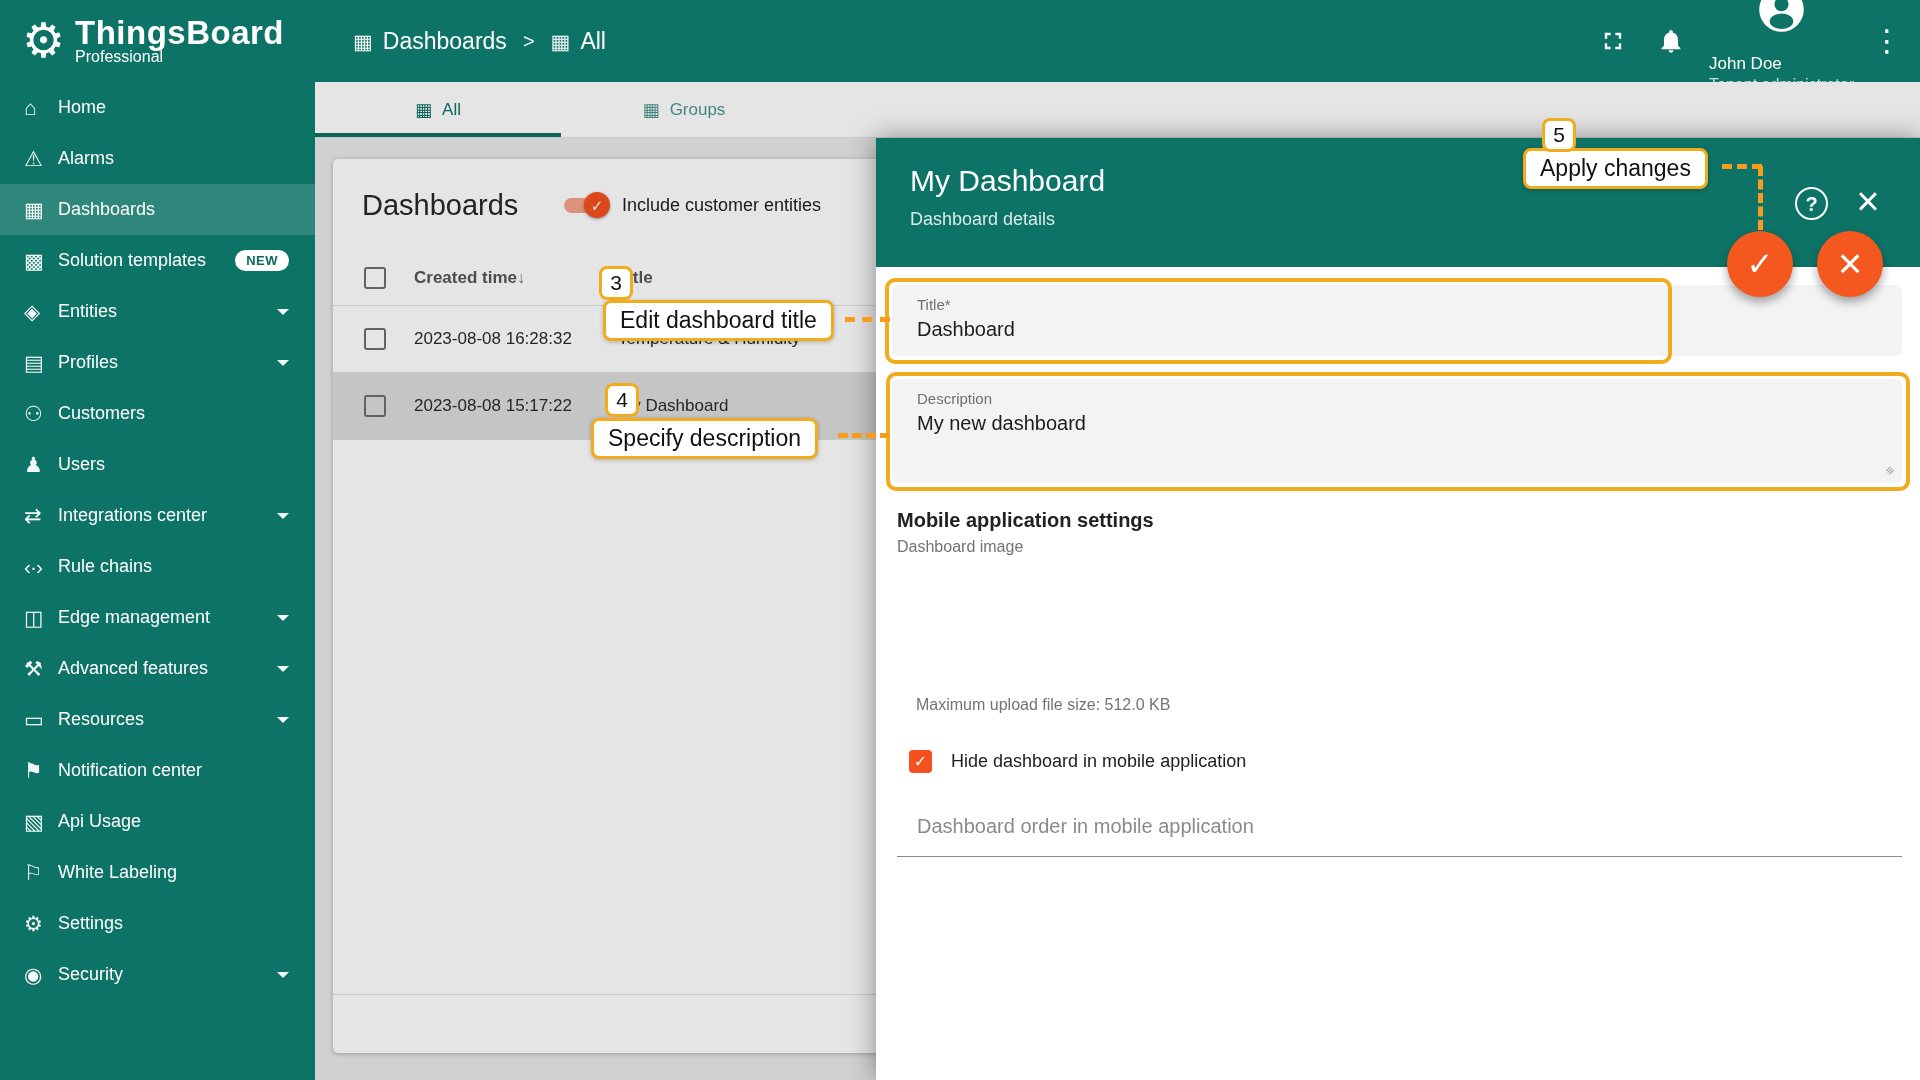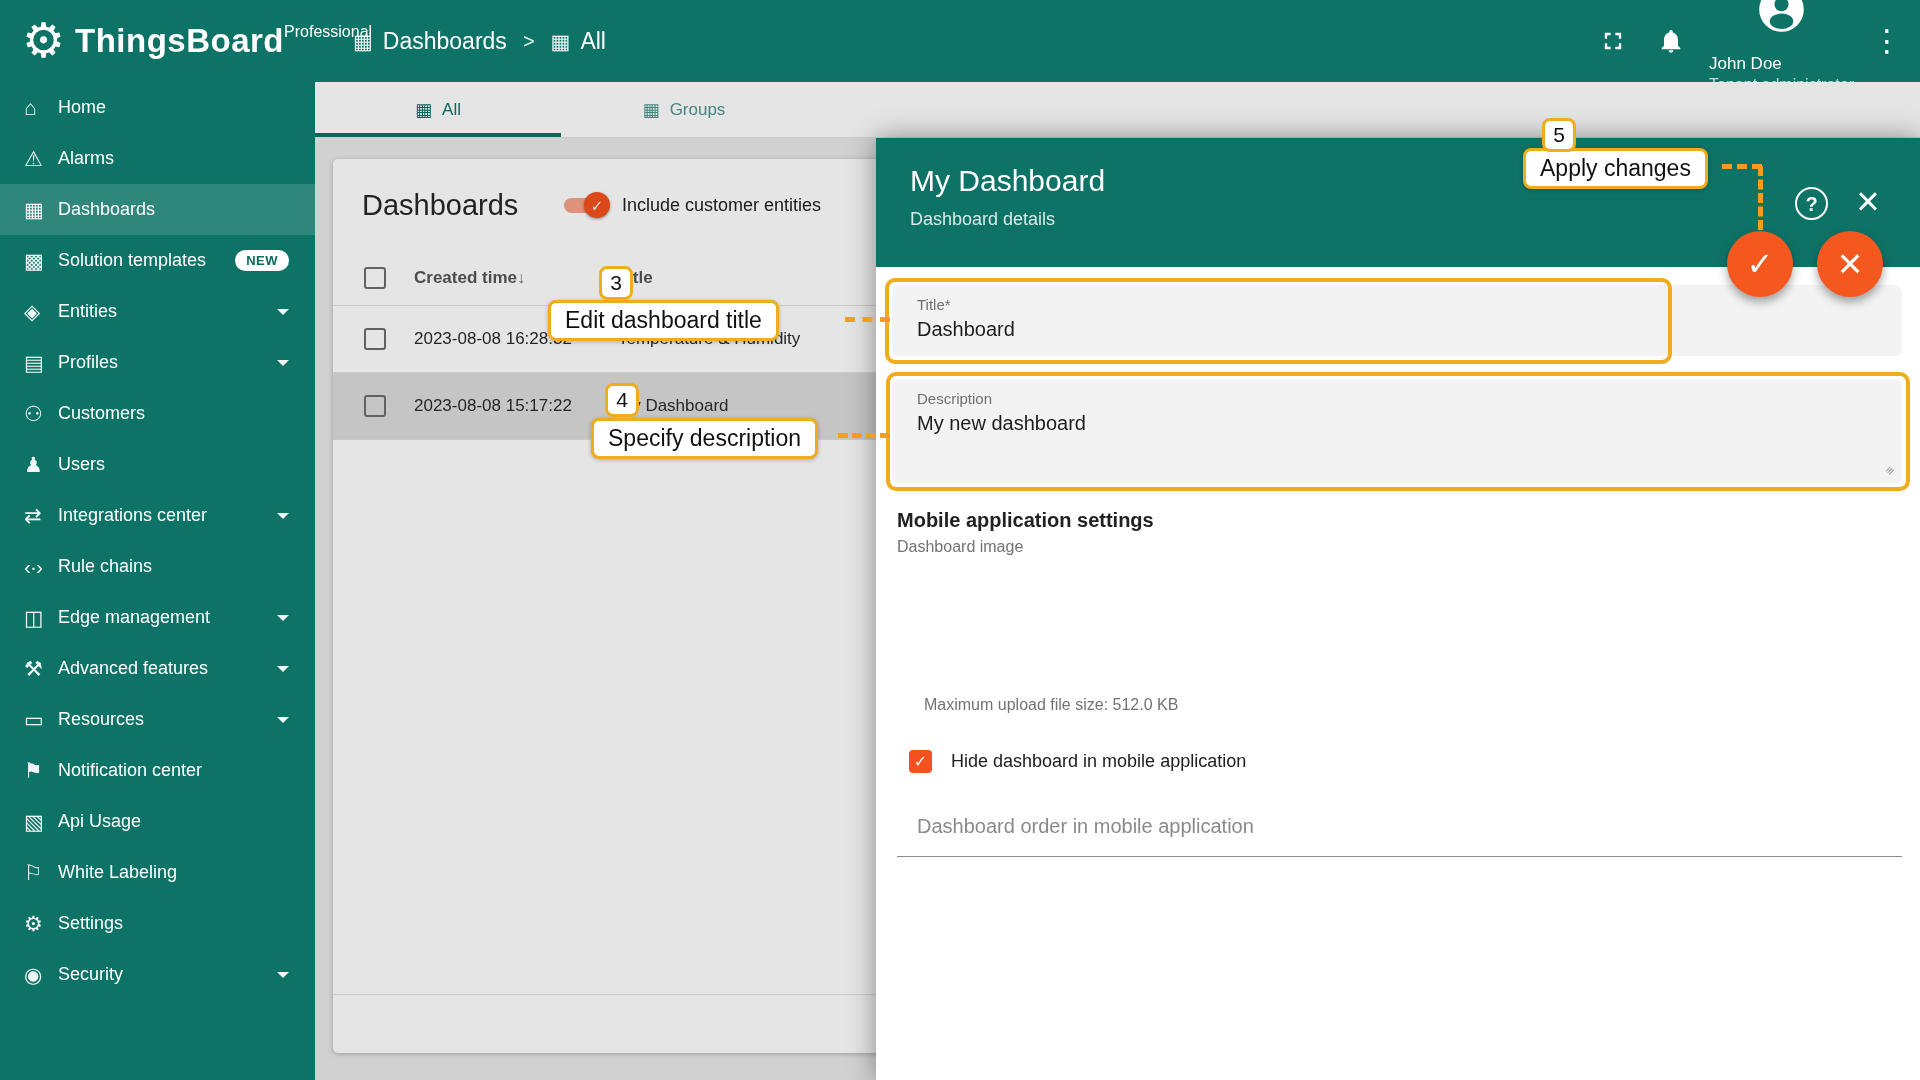--- a/index.html
+++ b/index.html
@@ -41,21 +41,21 @@
   .gi-kebab::before { content:"⋮"; }
   .gi-cloud::before { content:"☁"; }
 
   
   .topbar {
     position:absolute; left:0; top:0; width:1920px; height:82px;
     background:#0d7366; display:flex; align-items:center; z-index:3;
   }
   .logo { width:315px; display:flex; align-items:center; padding-left:22px; gap:10px; flex:none; }
   .logo-gear { font-size:48px; color:#fff; }
-  .logo-text { display:flex; }
+  .logo-text { display:flex; flex-direction:column; }
   .logo-title { color:#fff; font-size:33px; font-weight:700; letter-spacing:.5px; line-height:1.02; }
   .logo-sub { color:#ffffff; font-size:16px; text-align:left; margin-top:-1px; }
   .breadcrumb { display:flex; align-items:center; margin-left:38px; color:#fff; font-size:23px; font-weight:500; }
   .bc-item { display:flex; align-items:center; gap:10px; }
   .bc-icon { font-size:21px; opacity:.95; }
   .bc-sep { font-size:20px; margin:0 16px; opacity:.9; font-weight:400; }
   .topbar-right { margin-left:auto; display:flex; align-items:center; gap:18px; padding-right:22px; }
   .tb-iconbtn { width:40px; height:40px; display:flex; align-items:center; justify-content:center; }
   .tb-iconbtn svg { width:28px; height:28px; fill:#fff; }
   .user-menu { display:flex; align-items:center; gap:20px;flex-direction:column; }
@@ -125,39 +125,39 @@
   #hl-desc  { left:10px; top:234px; width:1024px; height:119px; }
 
   #mobile-heading { position:absolute; left:21px; top:371px; font-size:20px; font-weight:700; color:#212121; }
   #image-label    { position:absolute; left:21px; top:400px; font-size:16px; color:#737373; }
   .dropzone { position:absolute; left:21px; top:425px; width:1002px; height:119px; border:2px dashed #c4c4c4; border-radius:7px; background:#fff; display:flex; align-items:center; justify-content:center; gap:16px; }
   .dz-cloud { font-size:38px; color:#8fa8a2; position:relative; }
   .dz-cloud::after { content:"↑"; position:absolute; left:50%; top:58%; transform:translate(-50%,-50%); font-size:14px; color:#8fa8a2; font-weight:700; }
   .dz-text { display:flex; flex-direction:column; align-items:flex-start; gap:4px; font-size:18px; color:#5d5d5d; }
   .dz-line2 { display:flex; gap:8px; }
   .dz-browse { color:#0d7366; font-weight:700; }
-  #max-upload { position:absolute; left:48px; top:558px; font-size:16px; color:#737373; }
+  #max-upload { position:absolute; left:40px; top:558px; font-size:16px; color:#737373; }
   .hide-row { position:absolute; left:33px; top:612px; display:flex; align-items:center; gap:19px; }
   .cb-orange { width:23px; height:23px; background:#f4511e; border-radius:4px; color:#fff; display:flex; align-items:center; justify-content:center; }
   .cb-orange .gi { font-size:16px; font-weight:700; }
   .hide-label { font-size:18px; color:#212121; }
   #order-field { position:absolute; left:21px; top:658px; width:1005px; height:61px; border-bottom:1px solid #8c8c8c; display:flex; align-items:center; padding:0 20px; font-size:20px; color:#8a8a8a; }
 
   
   .fab { position:absolute; width:66px; height:66px; border-radius:50%; background:#f4581f; color:#fff; display:flex; align-items:center; justify-content:center; box-shadow:0 5px 10px rgba(0,0,0,.35); z-index:12; }
   #fab-apply  { left:1727px; top:231px; } #fab-apply .gi  { font-size:32px; font-weight:700; }
   #fab-cancel { left:1817px; top:231px; } #fab-cancel .gi { font-size:42px; }
 
   
   .note-num { position:absolute; width:34px; height:34px; background:#fff; border:3px solid #f0ac1c; border-radius:8px; display:flex; align-items:center; justify-content:center; font-size:21px; color:#111; z-index:21; }
   .note-label { position:absolute; background:#fff; border:3px solid #f0ac1c; border-radius:8px; padding:4px 14px; font-size:23px; color:#111; white-space:nowrap; z-index:20; box-shadow:0 1px 4px rgba(0,0,0,.25); }
   .conn  { position:absolute; border-top:5px dashed #f79c1d; z-index:19; }
   .connv { position:absolute; border-left:5px dashed #f79c1d; z-index:19; }
   #note3-num   { left:599px;  top:266px; }
-  #note3-label { left:548px;  top:300px; }
+  #note3-label { left:603px;  top:300px; }
   #conn3       { left:845px;  top:317px; width:45px; }
   #note4-num   { left:605px;  top:383px; }
   #note4-label { left:591px;  top:418px; }
   #conn4       { left:838px;  top:433px; width:52px; }
   #note5-num   { left:1542px; top:118px; }
   #note5-label { left:1523px; top:148px; }
   #conn5h      { left:1722px; top:164px; width:40px; }
   #conn5v      { left:1758px; top:166px; height:64px; }
 </style>
 </head>

